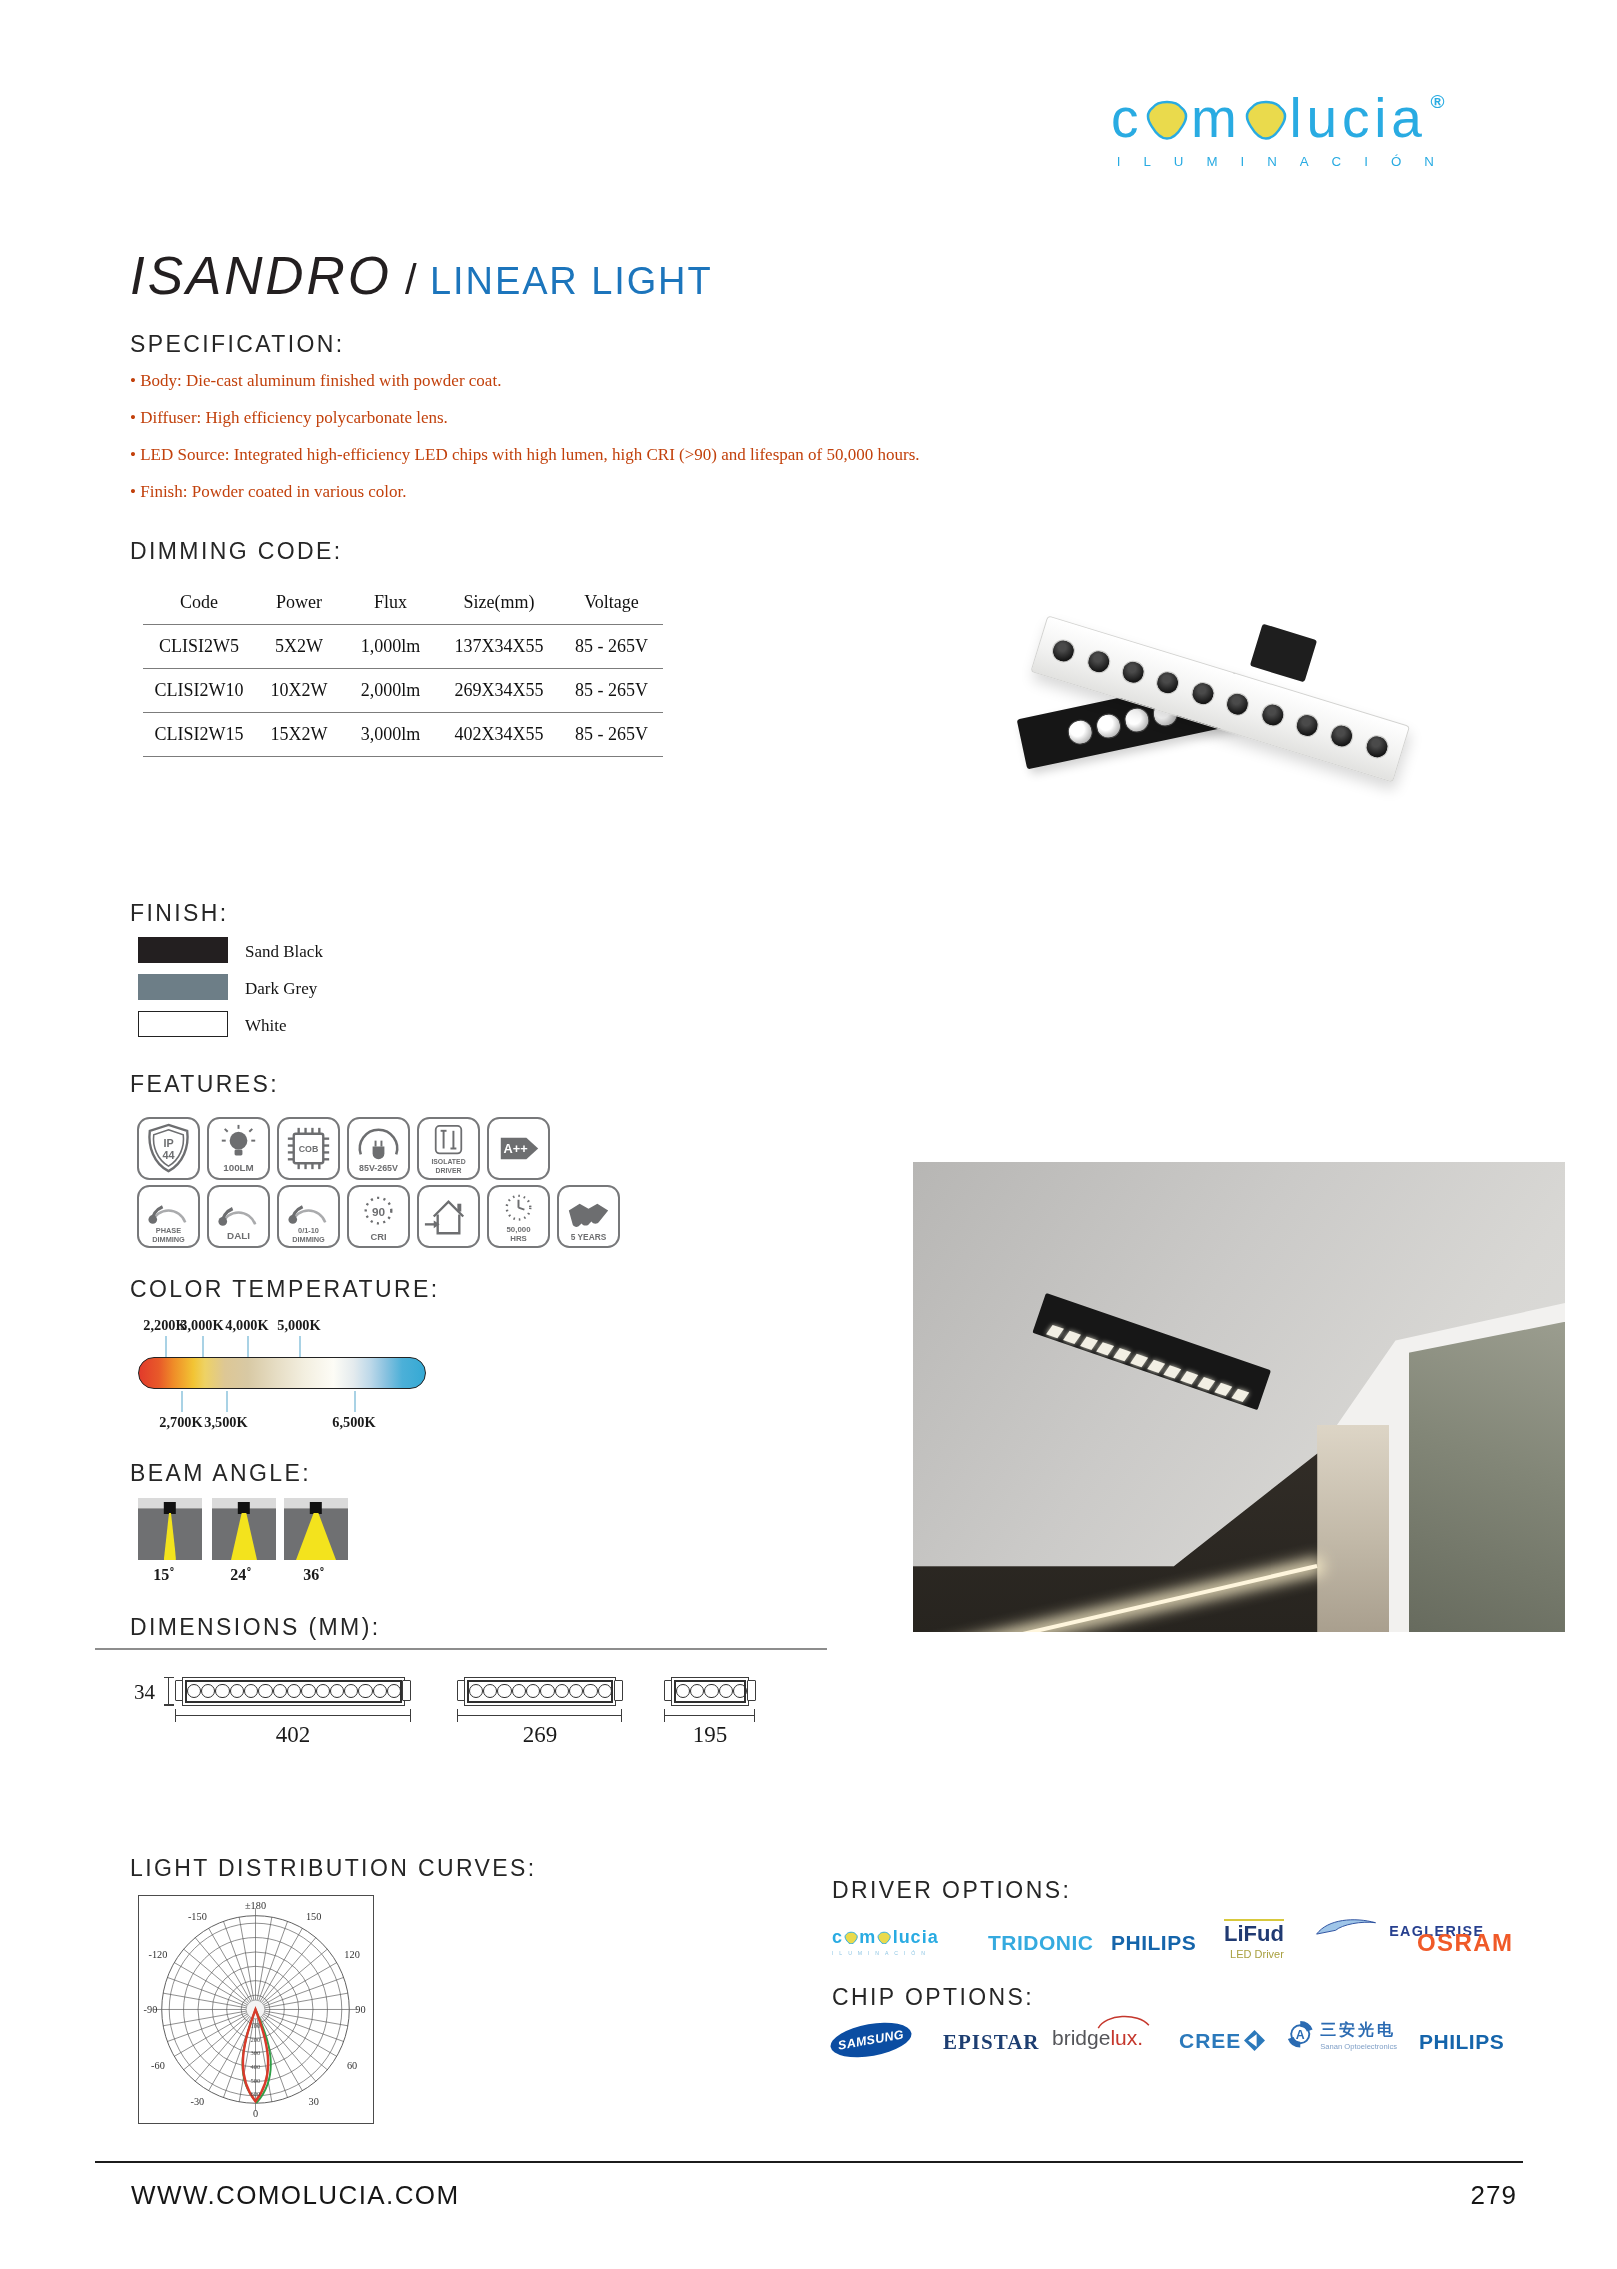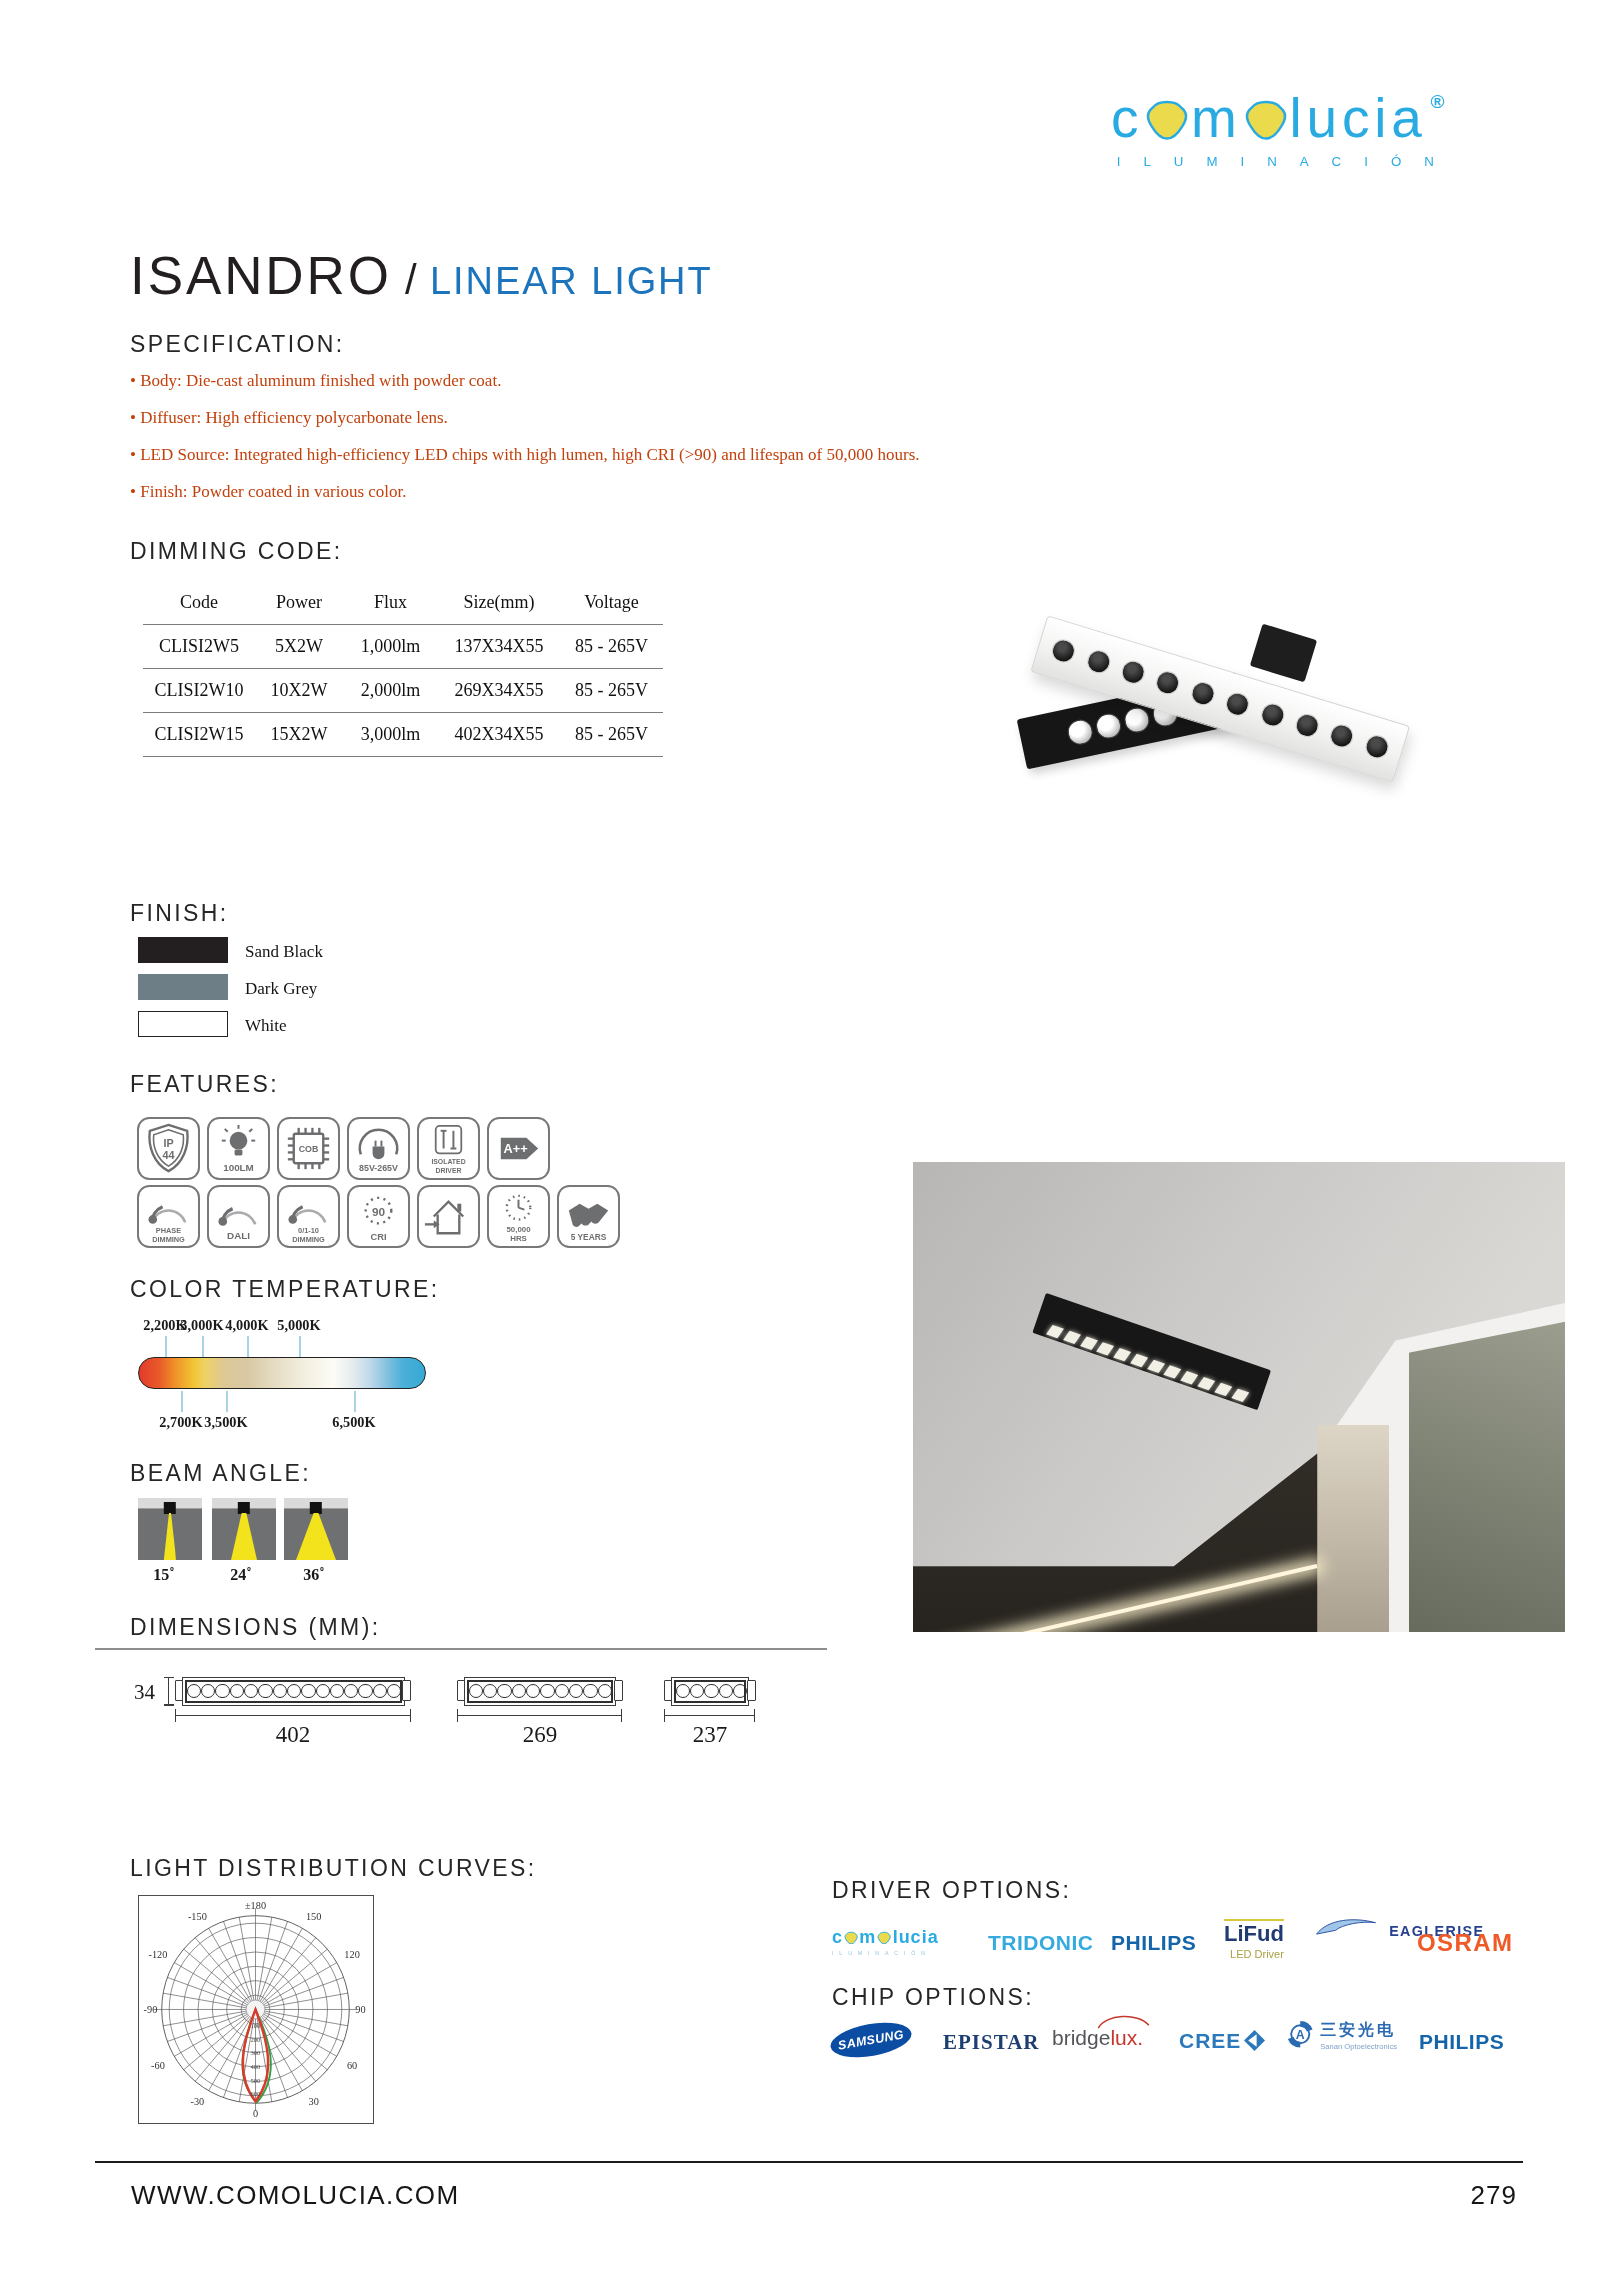--- a/index.html
+++ b/index.html
@@ -15,21 +15,21 @@
   
   .logo { position:absolute; left:1111px; top:91px; width:418px; }
   .logo-row { display:flex; align-items:center; }
   .lg-l { color:#29abe2; font-size:55px; font-weight:500; letter-spacing:4.8px; line-height:1; }
   .pick { width:44px; height:42px; margin:0 1.9px; }
   .lg-reg { color:#29abe2; font-size:19px; font-weight:700; align-self:flex-start; margin-left:3.8px; }
   .logo-sub { color:#29abe2; font-size:13.3px; letter-spacing:23px; margin-top:7.6px; margin-left:5.7px; white-space:nowrap; }
 
   
   .title { position:absolute; left:130px; top:245px; display:flex; align-items:baseline; gap:13.3px; }
-  .t-main { font-size:53px; color:#231f20; letter-spacing:2.9px; font-weight:500; }
+  .t-main { font-size:53px; color:#231f20; letter-spacing:2.9px; font-weight:500;font-style:italic; }
   .t-sep  { font-size:42px; color:#231f20; font-weight:300; }
   .t-sub  { font-size:38px; color:#1c75bc; letter-spacing:1.9px; font-weight:500; }
 
   
   .spec-list { position:absolute; left:130px; top:362px; }
   .spec-item { font-size:17px; color:#c2410c; line-height:37px; white-space:nowrap; }
 
   
   .order-table { position:absolute; left:143px; top:582px; border-collapse:collapse;
                  font-family:"Liberation Serif", serif; font-size:18px; color:#111; }
@@ -479,21 +479,21 @@
     <div class="dd-frame">
       <span class="hole"></span>
         <span class="hole"></span>
         <span class="hole"></span>
         <span class="hole"></span>
         <span class="hole"></span>
     </div>
   </div>
   <div class="dd-clip" style="left:747px;"></div>
   <div class="dd-line" style="left:664px; width:91px;"></div>
-  <span class="dd-num ser" style="left:710px;">237</span>
+  <span class="dd-num ser" style="left:710px;">195</span>
 
   <div class="room">
     <div class="rm-ceiling"></div>
     <div class="rm-column"></div>
     <div class="rm-panel"></div>
     <div class="rm-darkwall"></div>
     <div class="rm-cove"></div>
     <div class="rm-light">
       <span class="cell"></span>
         <span class="cell"></span>

